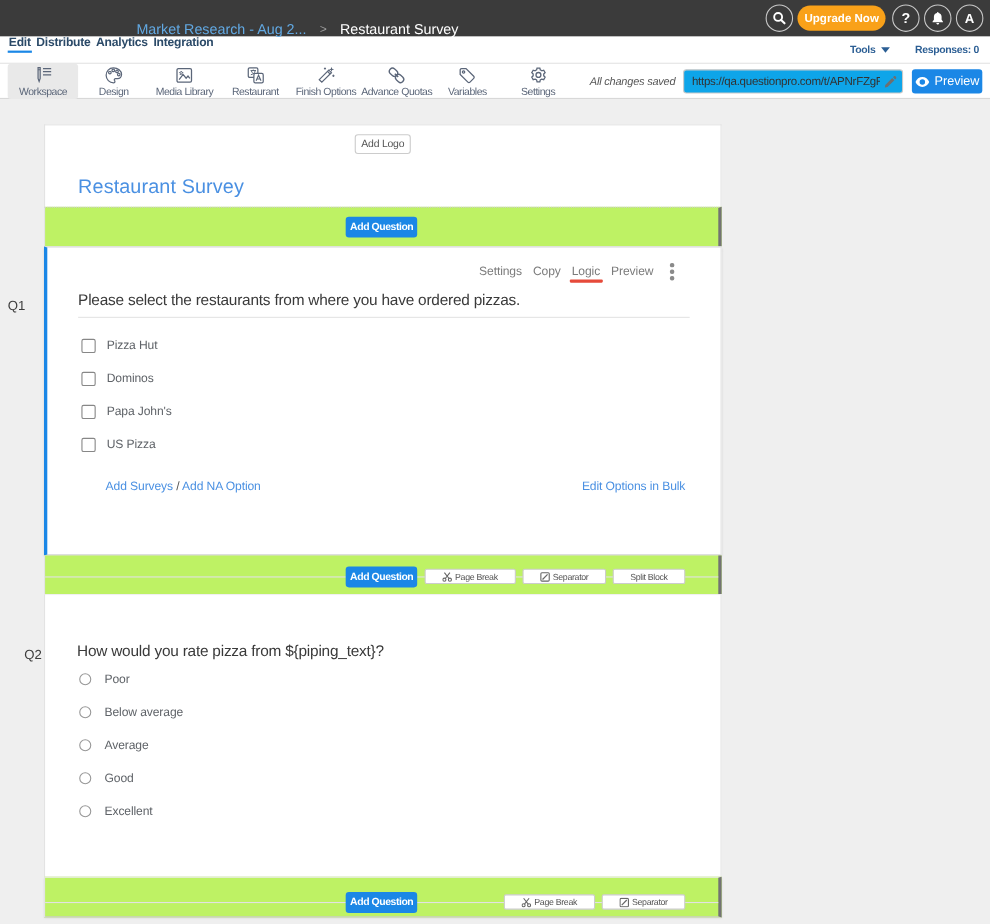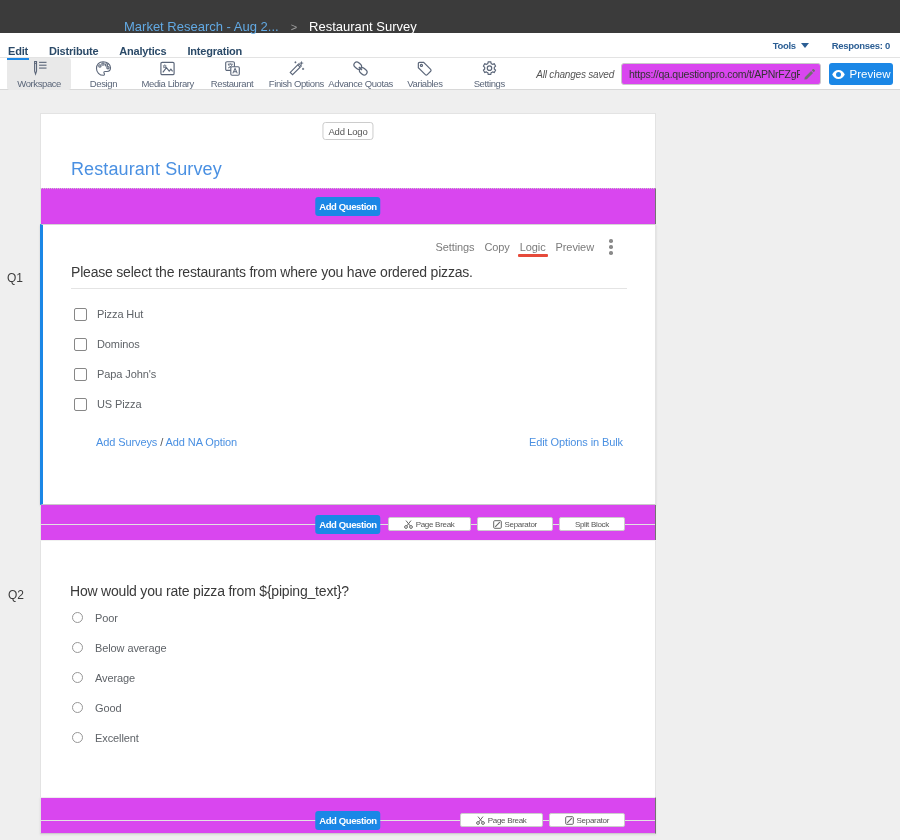--- a/index.html
+++ b/index.html
@@ -17,59 +17,59 @@
 .crumb-sep { color:#a0a0a0; margin:0 12px; font-size:11px; }
 .crumb-current { color:#fff; }
 .topbar-right { position:absolute; right:6px; top:0; height:33px; display:flex; align-items:center; }
 .circle-btn { width:25px; height:25px; border:1px solid #c9c9c9; border-radius:50%; display:flex; align-items:center; justify-content:center; color:#fff; font-size:12px; font-weight:bold; cursor:pointer; flex:none; }
 .upgrade-btn { height:23px; border-radius:12px; background:#f9a119; color:#fff; font-size:10.5px; font-weight:bold; border:none; padding:0 6px; margin:0 6px 0 4px; display:flex; align-items:center; cursor:pointer; letter-spacing:0; }
 .circle-btn + .circle-btn { margin-left:4px; }
 .avatar { margin-left:4px; }
 
 
 .tabbar { position:absolute; top:33px; left:0; width:900px; height:25px; background:#fff; border-bottom:1px solid #e3e3e3; z-index:29; }
-.tabs { position:absolute; left:7px; top:0; height:24px; display:flex; gap:19px; align-items:flex-end; }
+.tabs { position:absolute; left:7px; top:0; height:24px; display:flex; gap:3px; align-items:flex-start; }
 .tab { font-size:11px; color:#2b4a68; font-weight:bold; letter-spacing:-.2px; position:relative; cursor:pointer; padding:0 1px; }
 .tab.active::after { content:""; position:absolute; left:0; right:0; bottom:-3px; height:2px; background:#1b87e6; }
 .tabbar-right { position:absolute; right:10px; top:0; height:24px; display:flex; align-items:center; gap:23px; }
 .tools-link { font-size:9.5px; color:#2b5e94; font-weight:bold; display:flex; align-items:center; cursor:pointer; letter-spacing:-.3px; }
 .tools-link .caret-down { border-top-color:#2b5e94; border-left-width:4px; border-right-width:4px; margin-left:5px; }
 .responses-link { font-size:9.5px; color:#2b5e94; font-weight:bold; cursor:pointer; letter-spacing:-.3px; }
 
 
 .toolbar { position:absolute; top:58px; left:0; width:900px; height:32px; background:#fff; border-bottom:1px solid #d8d8d8; z-index:28; }
 .tool-items { position:absolute; left:7px; top:0; height:32px; display:flex; }
 .tool-item { width:64.3px; height:32px; display:flex; flex-direction:column; align-items:center; justify-content:flex-start; padding-top:2px; cursor:pointer; border-radius:3px; }
 .tool-item.active { background:#e9e9e9; }
 .tool-item svg { width:17px; height:17px; flex:none; }
 .tool-label { font-size:9.5px; color:#5b6679; margin-top:1px; white-space:nowrap; letter-spacing:-.4px; }
 .toolbar-right { position:absolute; right:7px; top:0; height:32px; display:flex; align-items:center; }
 .saved-status { font-style:italic; font-size:10px; color:#555; margin-right:7px; letter-spacing:-.2px; }
-.url-box { width:200px; height:22px; background:#d946ef; border:1px solid #c9c9c9; border-radius:3px; display:flex; align-items:center; padding:0 5px 0 7px; }
+.url-box { width:200px; height:22px; background:#0ea5e9; border:1px solid #c9c9c9; border-radius:3px; display:flex; align-items:center; padding:0 5px 0 7px; }
 .url-text { font-size:10.5px; color:#333; white-space:nowrap; overflow:hidden; flex:1; letter-spacing:-.25px; }
 .url-edit { flex:none; margin-left:4px; cursor:pointer; display:flex; }
 .preview-btn { margin-left:8px; width:64px; height:22px; background:#1b87e6; border:none; border-radius:3px; color:#fff; font-size:11.5px; display:flex; align-items:center; justify-content:center; gap:5px; cursor:pointer; }
 
 
 .page { position:absolute; top:90px; left:0; width:900px; height:750px; background:#efefef; }
 .qcode { position:absolute; font-size:12px; color:#3c3c3c; }
 .qcode-1 { left:7px; top:181px; }
-.qcode-2 { left:8px; top:498px; }
+.qcode-2 { left:22px; top:498px; }
 
 .card { position:absolute; left:40px; top:23px; width:616px; }
 .blue-btn { background:#1b87e6; color:#fff; border:none; border-radius:3px; font-size:9.5px; font-weight:bold; height:19px; padding:0 4px; display:flex; align-items:center; cursor:pointer; letter-spacing:-.4px; }
 .center-abs { position:absolute; left:50%; transform:translateX(-50%); }
 
 
 .survey-head { height:75px; background:#fff; border:1px solid #e3e3e3; border-bottom:none; position:relative; }
 .add-logo-btn { top:8px; height:18px; padding:0 5px; border:1px solid #ccc; border-radius:3px; background:#fff; font-size:9.5px; color:#555; display:flex; align-items:center; cursor:pointer; letter-spacing:-.2px; }
 .survey-title { position:absolute; left:30px; top:45px; font-size:18px; color:#4a90e2; letter-spacing:.1px; cursor:text; }
 
 
-.strip { background:#d946ef; border-left:1px solid #e3e3e3; border-right:1px solid #737373; position:relative; }
+.strip { background:#bef264; border-left:1px solid #e3e3e3; border-right:3px solid #737373; position:relative; }
 .strip-1 { height:36px; border-top:1px dotted #ccc; }
 .strip-1 .blue-btn { top:8px; }
 
 
 .qblock-1 { height:281px; background:#fff; border-top:1px solid #d5d5d5; border-bottom:1px solid #c9c9c9; border-right:1px solid #e3e3e3; border-left:3px solid #1b87e6; position:relative; box-shadow:0 1px 2px rgba(0,0,0,.12); }
 .qmenu { position:absolute; top:13px; right:42px; display:flex; gap:10px; align-items:center; font-size:11px; color:#7b7b7b; letter-spacing:-.2px; }
 .qmenu-link { cursor:pointer; position:relative; letter-spacing:-.1px; }
 .qmenu-link.active::after { content:""; position:absolute; left:-2px; right:-2px; bottom:-4px; height:2.5px; background:#e64a3a; border-radius:1px; }
 .dots-menu { width:4px; display:flex; flex-direction:column; gap:2.5px; margin-left:5px; cursor:pointer; padding:1px 0; }
 .dots-menu i { width:3.5px; height:3.5px; border-radius:50%; background:#8a8a8a; }
@@ -111,20 +111,41 @@
 </style>
 </head>
 <body>
 
 <div class="topbar">
   <div class="breadcrumb">
     <span class="crumb-folder">Market Research - Aug 2...</span>
     <span class="crumb-sep">&gt;</span>
     <span class="crumb-current">Restaurant Survey</span>
   </div>
+  <div class="topbar-right">
+    <div class="circle-btn">
+      <svg width="13" height="13" viewBox="0 0 13 13">
+          <circle cx="5.4" cy="5.4" r="3.6" fill="none" stroke="#fff" stroke-width="1.7"></circle>
+          <line x1="8.1" y1="8.1" x2="11.2" y2="11.2" stroke="#fff" stroke-width="1.9" stroke-linecap="round"></line>
+        </svg>
+    </div>
+    <button class="upgrade-btn">Upgrade Now</button>
+    <div class="circle-btn">
+        <span style="font-size:13px;">?</span>
+      </div>
+    <div class="circle-btn">
+      <svg width="13" height="13" viewBox="0 0 13 13">
+          <path fill="#fff" d="M6.5,1 C6.9,1 7.3,1.3 7.3,1.8 C9,2.2 10,3.5 10,5.2 L10,8 L11.2,9.6 L11.2,10.2 L1.8,10.2 L1.8,9.6 L3,8 L3,5.2 C3,3.5 4,2.2 5.7,1.8 C5.7,1.3 6.1,1 6.5,1 Z"></path>
+          <path fill="#fff" d="M5.2,10.8 L7.8,10.8 C7.8,11.6 7.2,12.2 6.5,12.2 C5.8,12.2 5.2,11.6 5.2,10.8 Z"></path>
+        </svg>
+    </div>
+    <div class="circle-btn avatar">
+        <span>A</span>
+      </div>
+  </div>
 </div>
 
 <div class="tabbar">
   <div class="tabs">
     <span class="tab active">Edit</span>
     <span class="tab">Distribute</span>
     <span class="tab">Analytics</span>
     <span class="tab">Integration</span>
   </div>
   <div class="tabbar-right">

